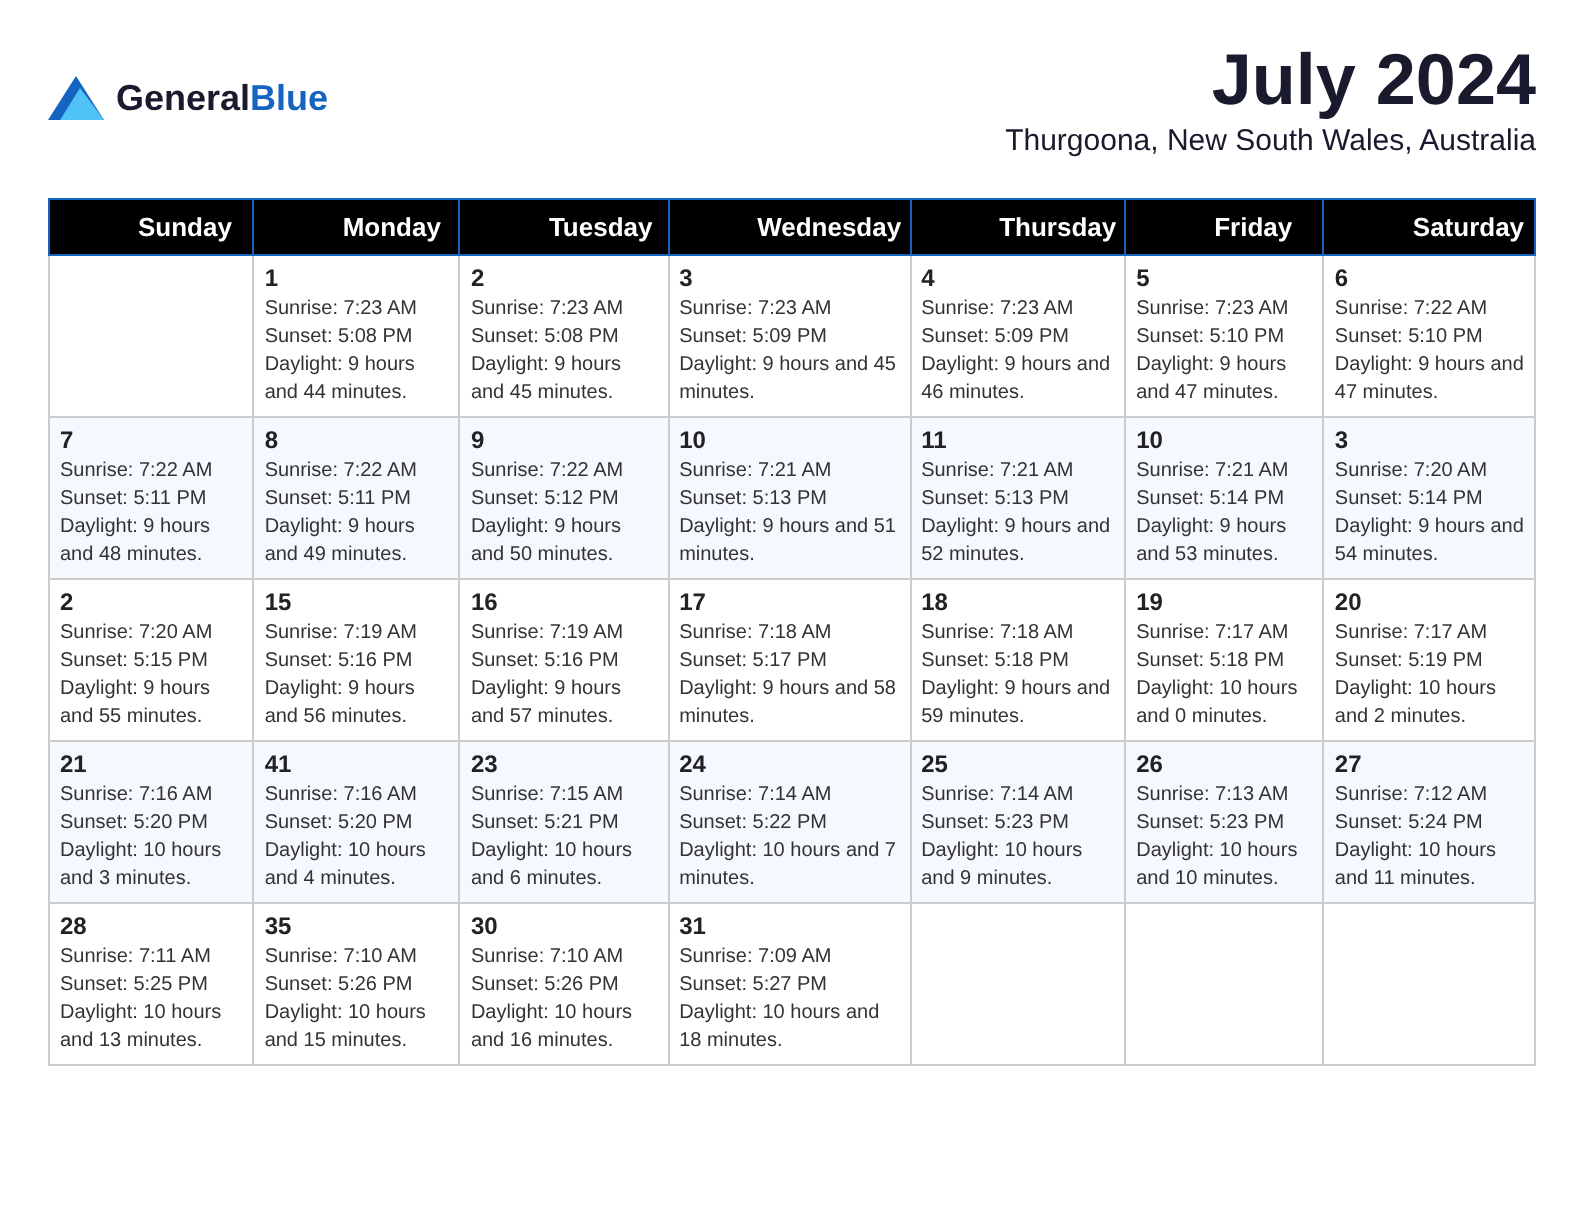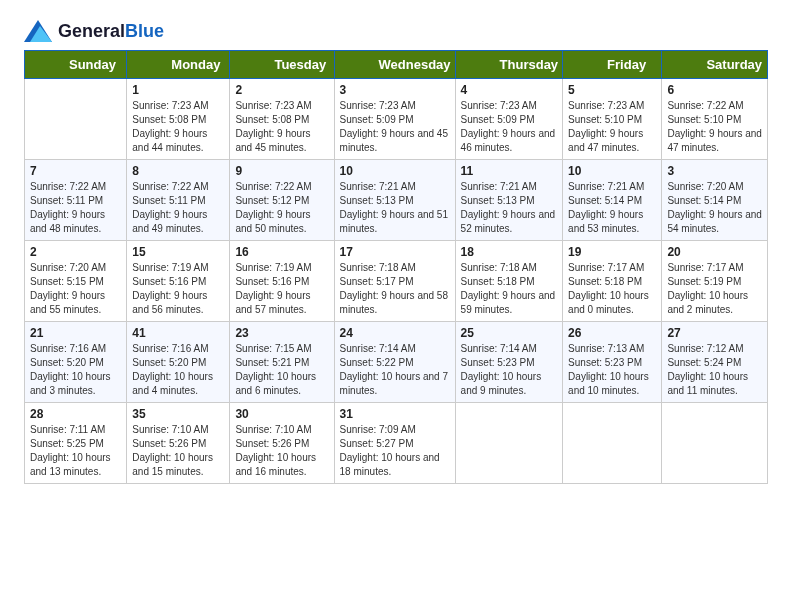--- a/index.html
+++ b/index.html
@@ -7,21 +7,21 @@
       font-family: Arial, sans-serif;
       background: #fff;
       width: 792px;
       min-height: 612px;
       padding: 20px 24px;
     }
     .header-area {
       display: flex;
       justify-content: space-between;
       align-items: center;
-      margin-bottom: 8px;
+      margin-bottom: 20px;
     }
     .logo {
       display: flex;
       align-items: center;
       gap: 6px;
     }
     .logo-text-general {
       font-size: 18px;
       font-weight: bold;
       color: #1a1a2e;
@@ -85,36 +85,40 @@
     .empty-cell {
       background: #f9f9f9;
     }
     tr:nth-child(even) td {
       background-color: #f5f8ff;
     }
     tr:nth-child(odd) td {
       background-color: #ffffff;
     }
     .calendar-table thead tr th {
-      background-color: #4d7c0f;
+      background-color: #000000;
       padding-left: 44px;
     }
   </style>
 </head>
 <body>
 
 <div class="header-area">
   <div class="logo">
     <svg class="logo-icon" viewBox="0 0 28 22" xmlns="http://www.w3.org/2000/svg">
       <polygon points="0,22 14,0 28,22" fill="#1565c0"></polygon>
       <polygon points="6,22 16,6 28,22" fill="#4fc3f7"></polygon>
     </svg>
     <div>
       <span class="logo-text-general">General</span><span class="logo-text-blue">Blue</span>
     </div>
+  </div>
+  <div class="title-area">
+    <div class="month-year">July 2024</div>
+    <div class="location">Thurgoona, New South Wales, Australia</div>
   </div>
 </div>
 
 <table class="calendar-table">
   <thead>
     <tr>
       <th>Sunday</th>
       <th>Monday</th>
       <th>Tuesday</th>
       <th>Wednesday</th>

